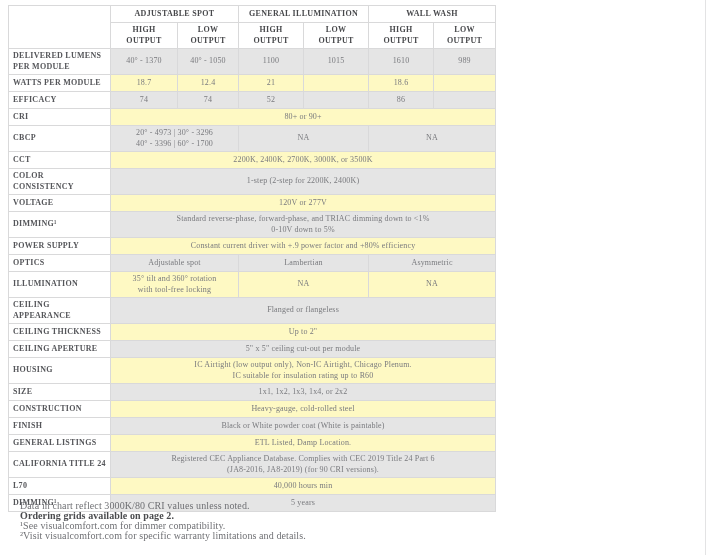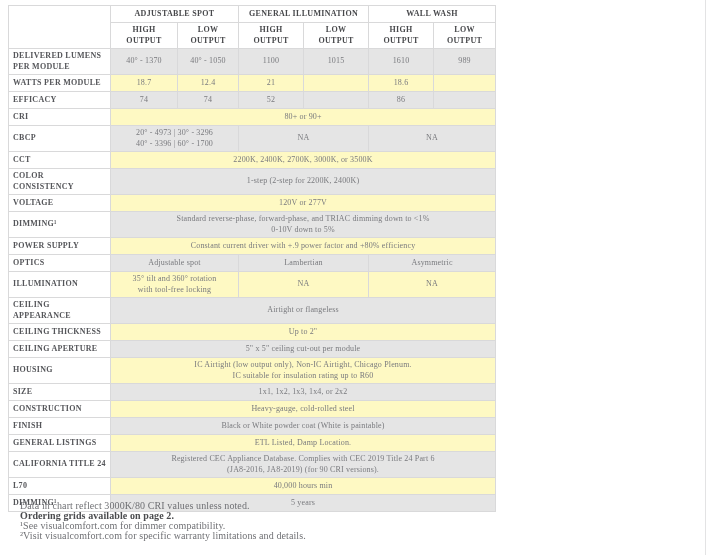--- a/index.html
+++ b/index.html
@@ -180,21 +180,21 @@
           </tr>
           <tr class="h2">
             <td class="label">ILLUMINATION</td>
             <td class="data" colspan="2">35° tilt and 360° rotation
 with tool-free locking</td>
             <td class="data" colspan="2">NA</td>
             <td class="data" colspan="2">NA</td>
           </tr>
           <tr class="h1 shaded">
             <td class="label">CEILING APPEARANCE</td>
-            <td class="data" colspan="6">Airtight or flangeless</td>
+            <td class="data" colspan="6">Flanged or flangeless</td>
           </tr>
           <tr class="h1">
             <td class="label">CEILING THICKNESS</td>
             <td class="data" colspan="6">Up to 2"</td>
           </tr>
           <tr class="h1 shaded">
             <td class="label">CEILING APERTURE</td>
             <td class="data" colspan="6">5" x 5" ceiling cut-out per module</td>
           </tr>
           <tr class="h2">

